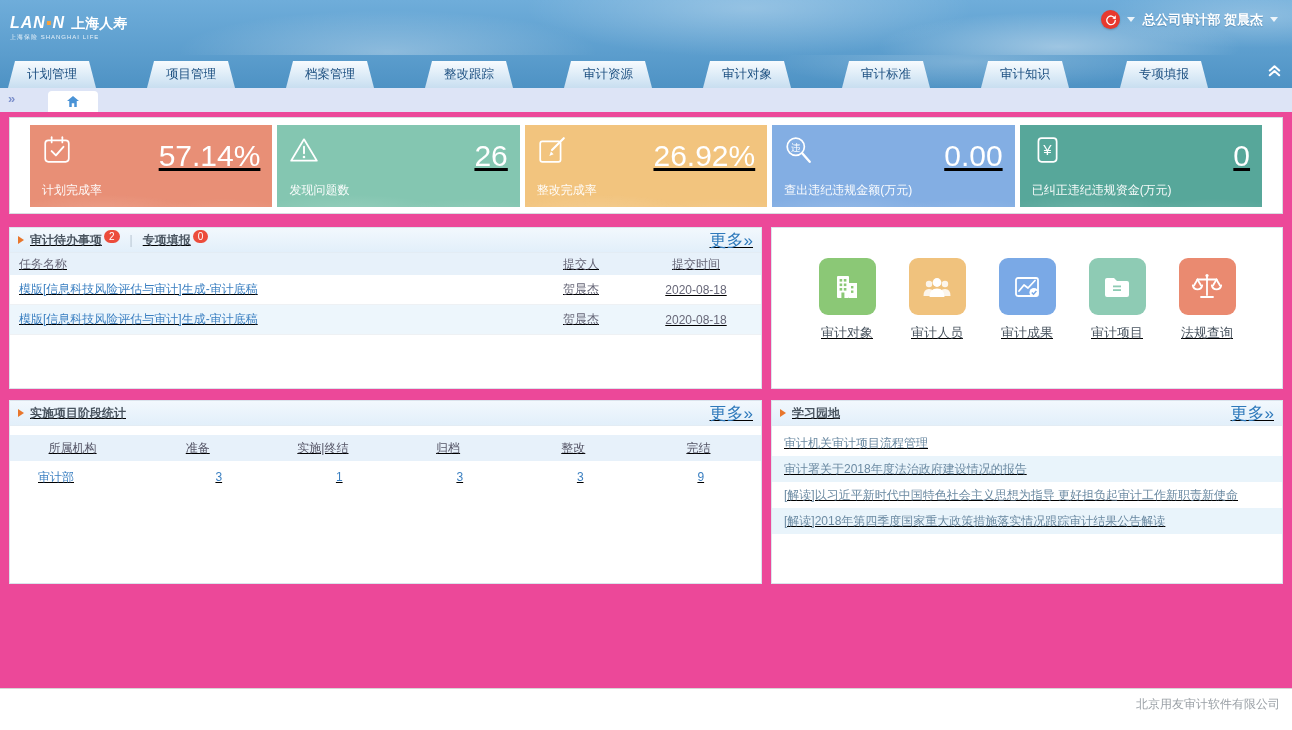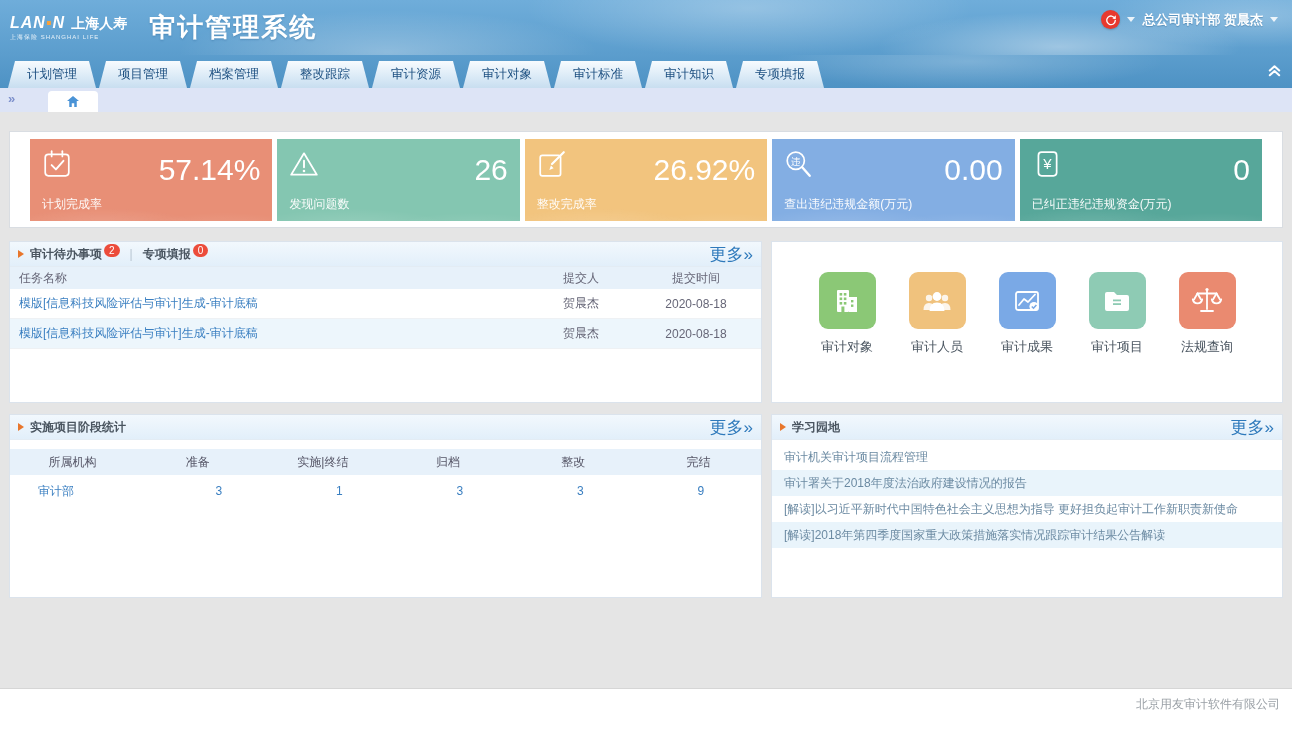--- a/index.html
+++ b/index.html
@@ -27,37 +27,38 @@
   .refresh-btn{ width:19px; height:19px; border-radius:50%; background:#e8392e; display:flex; align-items:center; justify-content:center; cursor:pointer; box-shadow:0 1px 2px rgba(0,0,0,.2); }
   .caret{ width:0; height:0; border-left:4px solid transparent; border-right:4px solid transparent; border-top:5px solid rgba(255,255,255,.85); }
   .user-name{ color:#fff; font-size:13px; font-weight:bold; cursor:pointer; text-shadow:0 1px 1px rgba(0,60,110,.3); }
 
   
   .tab-bar{
     height:33px; flex:0 0 33px; display:flex; align-items:flex-end; padding:0 8px; position:relative;
     background:
       radial-gradient(ellipse 280px 40px at 75% 20%, rgba(255,255,255,.22), transparent 70%),
       linear-gradient(180deg,#5b9dcd 0%,#4e92c4 100%);
+    gap: 48px;
   }
   .tab{
     width:88px; height:27px; margin-right:3px; display:flex; align-items:center; justify-content:center;
     font-size:12.5px; color:#1c4f80; cursor:pointer;
     background:linear-gradient(180deg,#f7fbfe 0%,#dcebf7 55%,#c8def0 100%);
     clip-path:polygon(7px 0, calc(100% - 7px) 0, 100% 100%, 0 100%);
     border-radius:3px 3px 0 0;
   }
   .collapse-btn{ position:absolute; right:10px; top:8px; cursor:pointer; }
 
   
   .crumb-bar{ height:24px; flex:0 0 24px; background:#dde4f6; display:flex; align-items:flex-end; position:relative; }
   .crumb-expand{ position:absolute; left:8px; top:3px; color:#7d90cc; font-size:13px; font-weight:bold; cursor:pointer; }
   .home-tab{ margin-left:48px; width:50px; height:21px; background:#fff; border-radius:4px 4px 0 0; display:flex; align-items:center; justify-content:center; cursor:pointer; }
 
   
-  .main{ flex:1 1 auto; padding:16px 9px; background:#e5e5e5; overflow:hidden; }
+  .main{ flex:1 1 auto; padding:2px 9px; background:#ec4899; overflow:hidden;text-decoration:underline; }
 
   .stats-box{ margin-top:3px; border:1px solid #d9dde2; background:#fff; height:97px; display:flex; align-items:center; padding:0 20px; gap:5px; }
   .stat-card{ flex:1 1 0; height:82px; position:relative; color:#fff; padding:8px 12px 6px 12px; cursor:pointer; overflow:hidden; }
   .stat-card::after{ content:""; position:absolute; left:0; right:0; bottom:0; height:26px;
      background:radial-gradient(ellipse 70% 130% at 30% 130%, rgba(255,255,255,.16), transparent 60%),
                 radial-gradient(ellipse 60% 120% at 80% 140%, rgba(255,255,255,.13), transparent 60%); }
   .stat-icon{ position:absolute; left:12px; top:10px; }
   .stat-value{ text-align:right; font-size:30px; font-weight:400; margin-top:6px; letter-spacing:0; }
   .stat-label{ position:absolute; left:12px; bottom:8px; font-size:12px; opacity:.95; }
 
@@ -106,21 +107,20 @@
 <body>
 
 <header class="top-header">
   <div class="logo">
     <div class="logo-row">
       <span class="lg-brand"><span>LAN</span><b>▪</b><span>N</span></span>
       <span class="lg-cn">上海人寿</span>
     </div>
     <div class="lg-sub">上海保险 SHANGHAI LIFE</div>
   </div>
-  <div class="app-title">审计管理系统</div>
   <div class="user-area">
     <span class="refresh-btn">
       <svg width="12" height="12" viewBox="0 0 14 14">
         <path d="M11.5 5.2 A5 5 0 1 0 12 7.6" fill="none" stroke="#fff" stroke-width="1.6" stroke-linecap="round"></path>
         <path d="M12.6 1.6 v4 h-4 z" fill="#fff"></path>
       </svg>
     </span>
     <span class="caret"></span>
     <span class="user-name">
       <span>总公司审计部</span>

